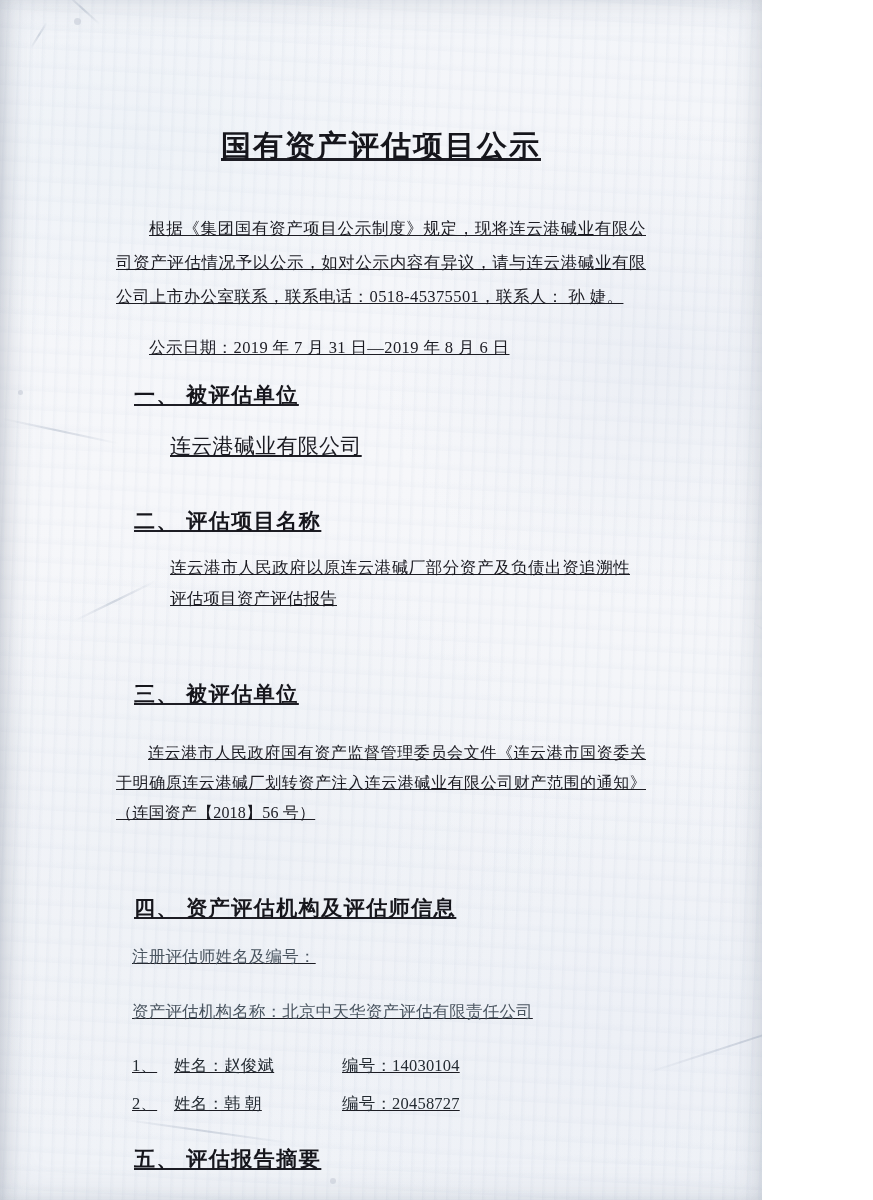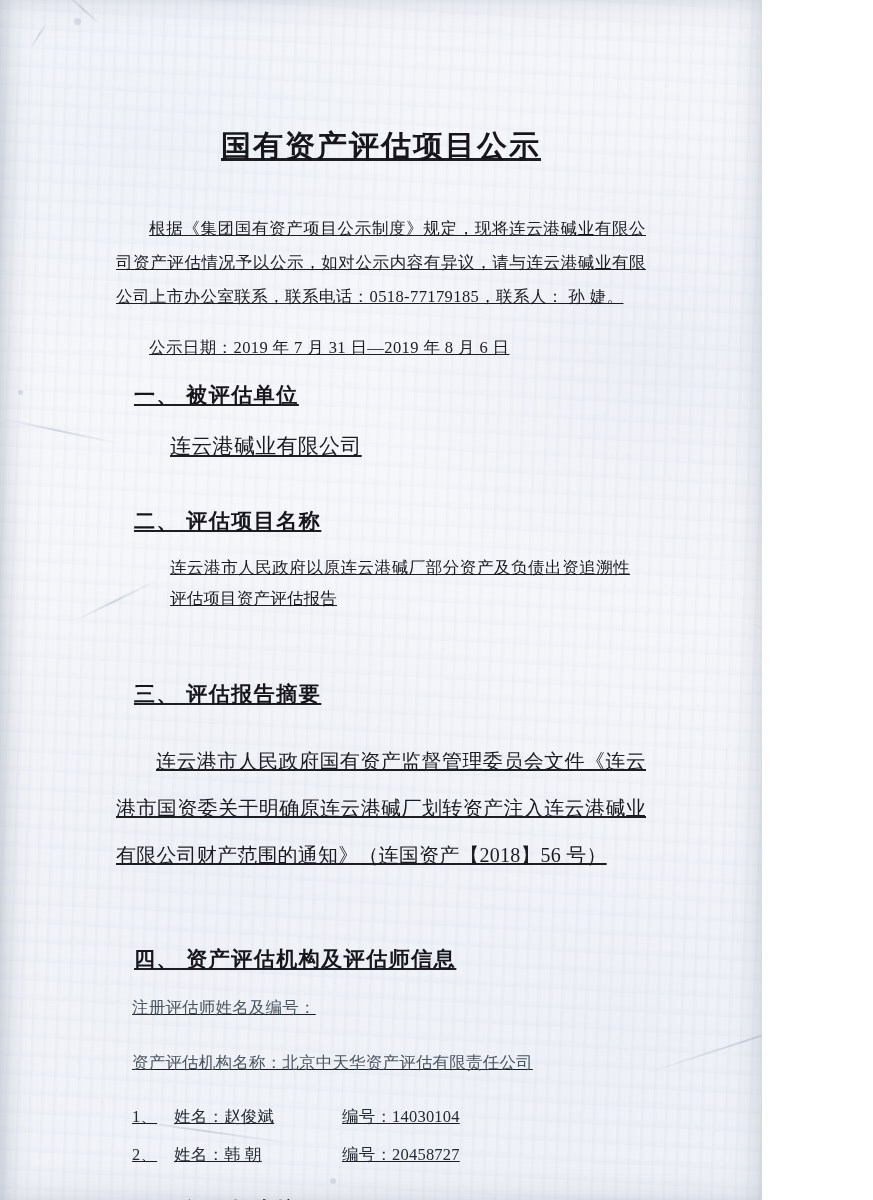--- a/index.html
+++ b/index.html
@@ -122,22 +122,22 @@
     font-size: 16.5px;
     line-height: 31px;
     color: #1b1b22;
     margin-left: 54px;
     margin-right: 16px;
     text-align: justify;
     letter-spacing: .2px;
   }
 
   .basis-para {
-    font-size: 20px;
-    line-height: 47px;
+    font-size: 16px;
+    line-height: 30px;
     text-align: justify;
     text-indent: 2em;
     color: #1b1b22;
     margin-top: 30px;
     letter-spacing: .2px;
   }
 
   .agency-line {
     font-size: 16.5px;
     line-height: 38px;
@@ -177,31 +177,31 @@
 
   <div class="spot" style="left:74px; top:18px; width:7px; height:7px;"></div>
   <div class="spot" style="left:18px; top:390px; width:5px; height:5px;"></div>
   <div class="spot" style="left:846px; top:520px; width:5px; height:5px;"></div>
   <div class="spot" style="left:330px; top:1178px; width:6px; height:6px;"></div>
 
   <div class="content">
 
     <h1 class="doc-title">国有资产评估项目公示</h1>
 
-    <p class="para indent p-lead">根据《集团国有资产项目公示制度》规定，现将连云港碱业有限公司资产评估情况予以公示，如对公示内容有异议，请与连云港碱业有限公司上市办公室联系，联系电话：0518-77179185，联系人： 孙 婕。</p>
+    <p class="para indent p-lead">根据《集团国有资产项目公示制度》规定，现将连云港碱业有限公司资产评估情况予以公示，如对公示内容有异议，请与连云港碱业有限公司上市办公室联系，联系电话：0518-45375501，联系人： 孙 婕。</p>
 
     <p class="para indent p-date">公示日期：2019 年 7 月 31 日—2019 年 8 月 6 日</p>
 
     <h2 class="section-head">一、 被评估单位</h2>
     <p class="body-line">连云港碱业有限公司</p>
 
     <h2 class="section-head sp-top">二、 评估项目名称</h2>
     <p class="body-block">连云港市人民政府以原连云港碱厂部分资产及负债出资追溯性评估项目资产评估报告</p>
 
-    <h2 class="section-head sp-top-lg">三、 评估报告摘要</h2>
+    <h2 class="section-head sp-top-lg">三、 被评估单位</h2>
     <p class="basis-para">连云港市人民政府国有资产监督管理委员会文件《连云港市国资委关于明确原连云港碱厂划转资产注入连云港碱业有限公司财产范围的通知》（连国资产【2018】56 号）</p>
 
     <h2 class="section-head sp-top-lg">四、 资产评估机构及评估师信息</h2>
 
     <p class="agency-line faded">注册评估师姓名及编号：</p>
 
     <p class="agency-line faded">资产评估机构名称：北京中天华资产评估有限责任公司</p>
 
     <div class="appraiser-row">
       <span class="idx">1、</span>

